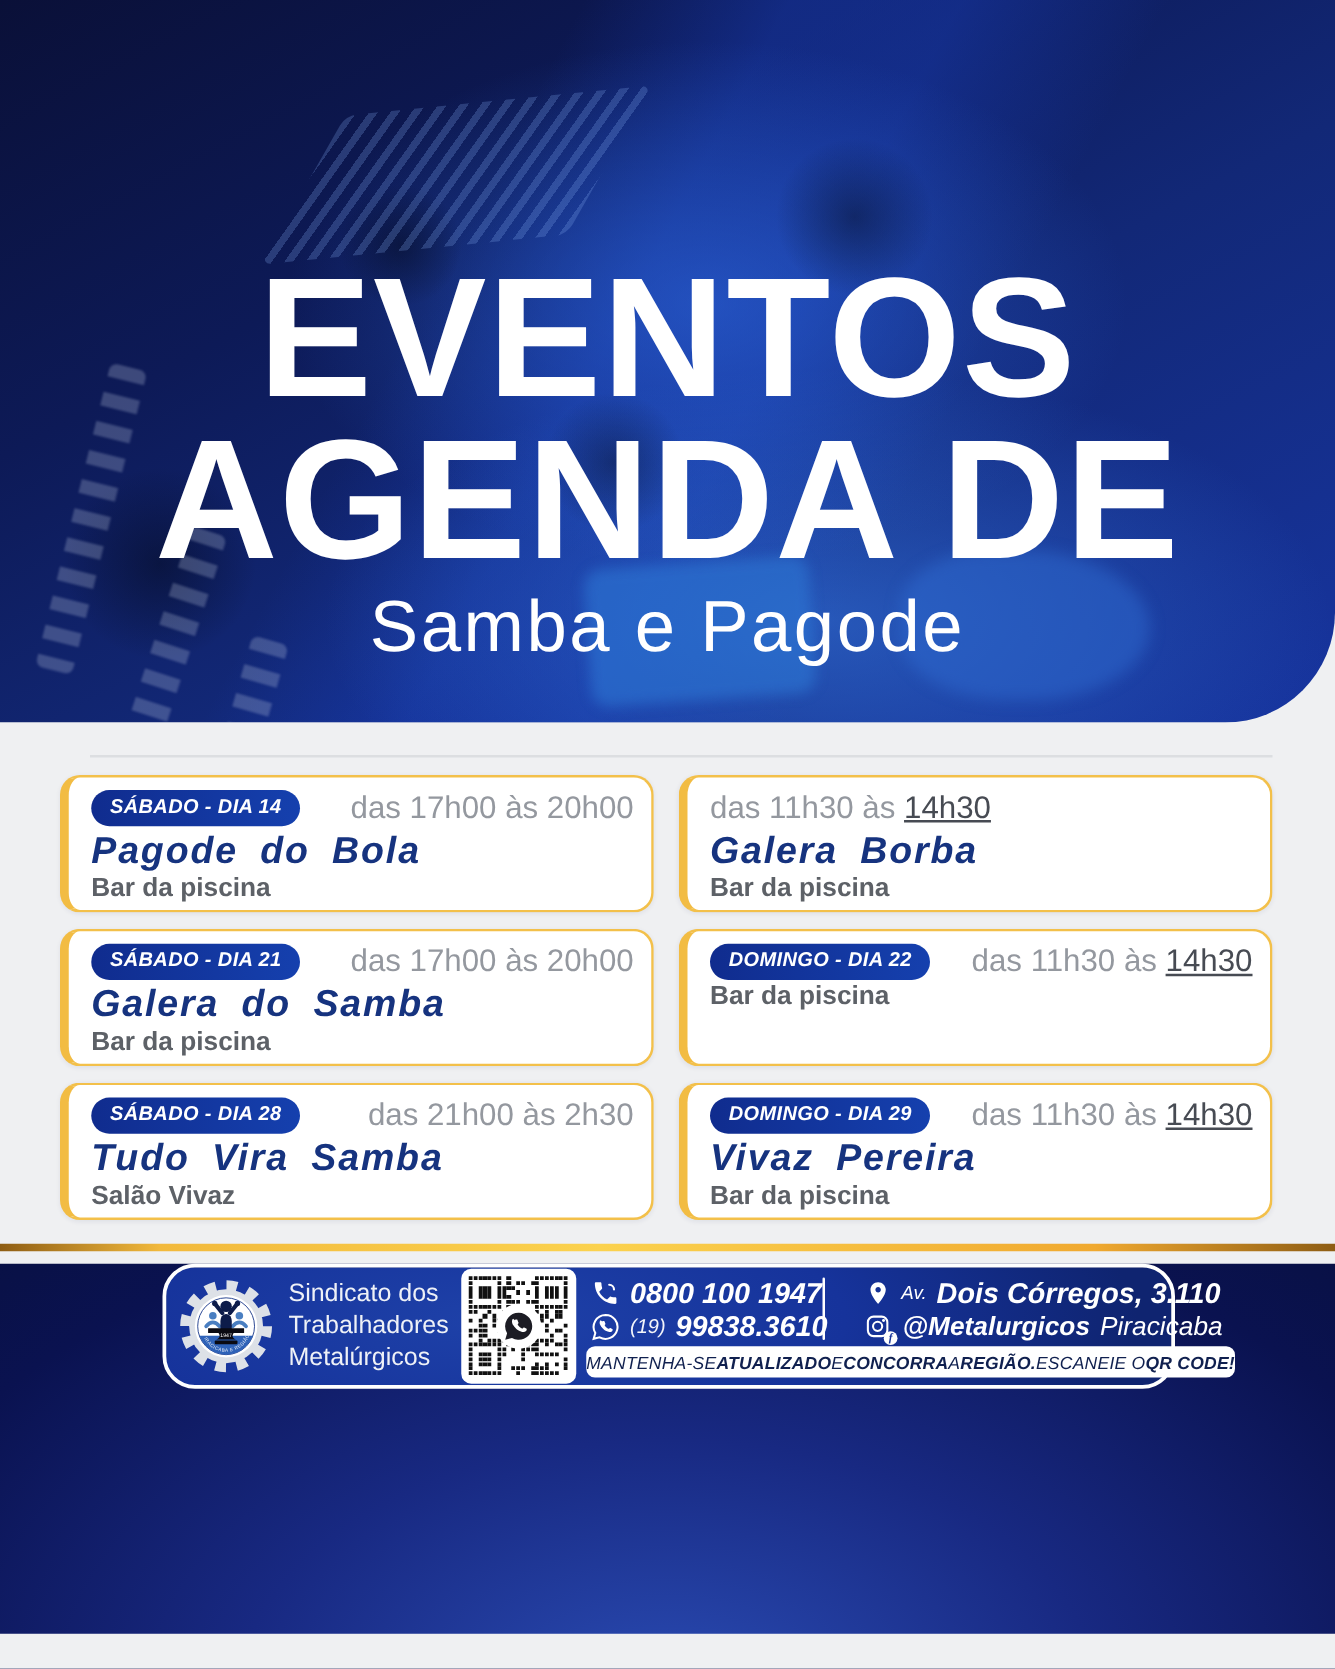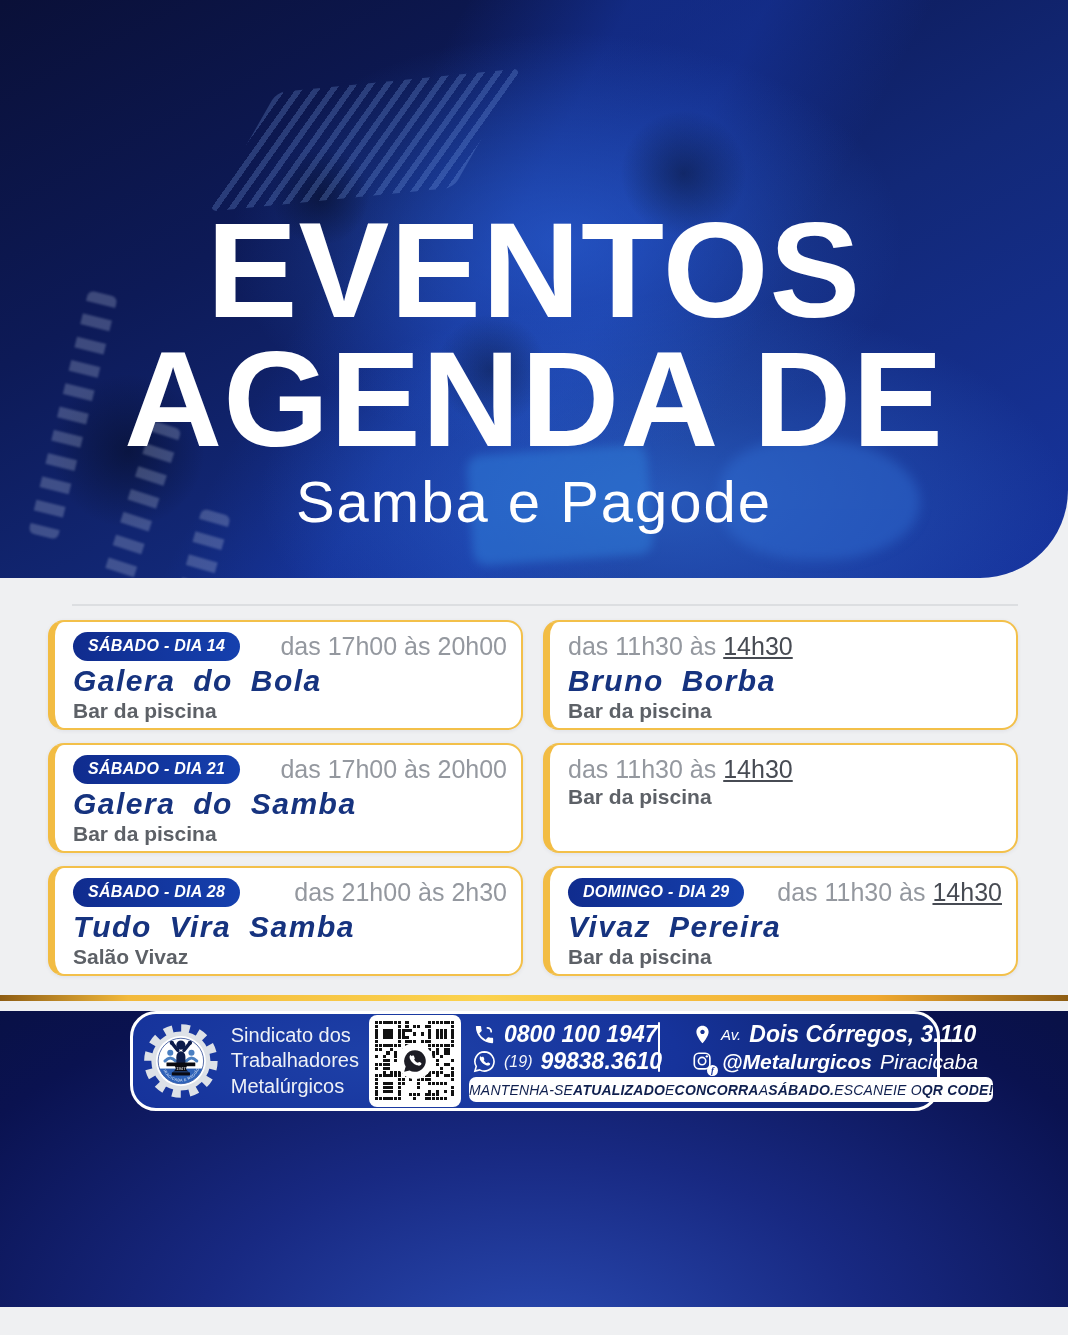--- a/index.html
+++ b/index.html
@@ -105,43 +105,44 @@
     <div class="month-line"></div>
   </div>
 
   <div class="events-grid">
 
     <div class="event-card">
       <div class="card-top">
         <span class="day-badge">SÁBADO - DIA 14</span>
         <span class="time"><span>das 17h00 às 20h00</span><span class="dark"></span></span>
       </div>
-      <div class="event-name">Galera do Bola</div>
+      <div class="event-name">Pagode do Bola</div>
       <div class="venue">Bar da piscina</div>
     </div>
 
     <div class="event-card">
       <div class="card-top">
         <span class="time"><span>das 11h30 às </span><span class="dark">14h30</span></span>
       </div>
-      <div class="event-name">Bruno Borba</div>
+      <div class="event-name">Galera Borba</div>
       <div class="venue">Bar da piscina</div>
     </div>
 
     <div class="event-card">
       <div class="card-top">
         <span class="day-badge">SÁBADO - DIA 21</span>
         <span class="time"><span>das 17h00 às 20h00</span><span class="dark"></span></span>
       </div>
       <div class="event-name">Galera do Samba</div>
       <div class="venue">Bar da piscina</div>
     </div>
 
     <div class="event-card">
       <div class="card-top">
+        <span class="day-badge">DOMINGO - DIA 22</span>
         <span class="time"><span>das 11h30 às </span><span class="dark">14h30</span></span>
       </div>
       <div class="venue">Bar da piscina</div>
     </div>
 
     <div class="event-card">
       <div class="card-top">
         <span class="day-badge">SÁBADO - DIA 28</span>
         <span class="time"><span>das 21h00 às 2h30</span><span class="dark"></span></span>
       </div>
@@ -491,21 +492,21 @@
               <span class="t-social-r">Piracicaba</span>
           </div>
         </div>
 
         <div class="fw-strip">
           <span>MANTENHA-SE </span>
             <span class="b">ATUALIZADO</span>
             <span> E </span>
             <span class="b">CONCORRA</span>
             <span> A </span>
-            <span class="b">SÁBADO.</span>
+            <span class="b">REGIÃO.</span>
             <span> ESCANEIE O </span>
             <span class="b">QR CODE!</span>
         </div>
       </div>
 
     </div>
   </div>
 
 </div>
 

